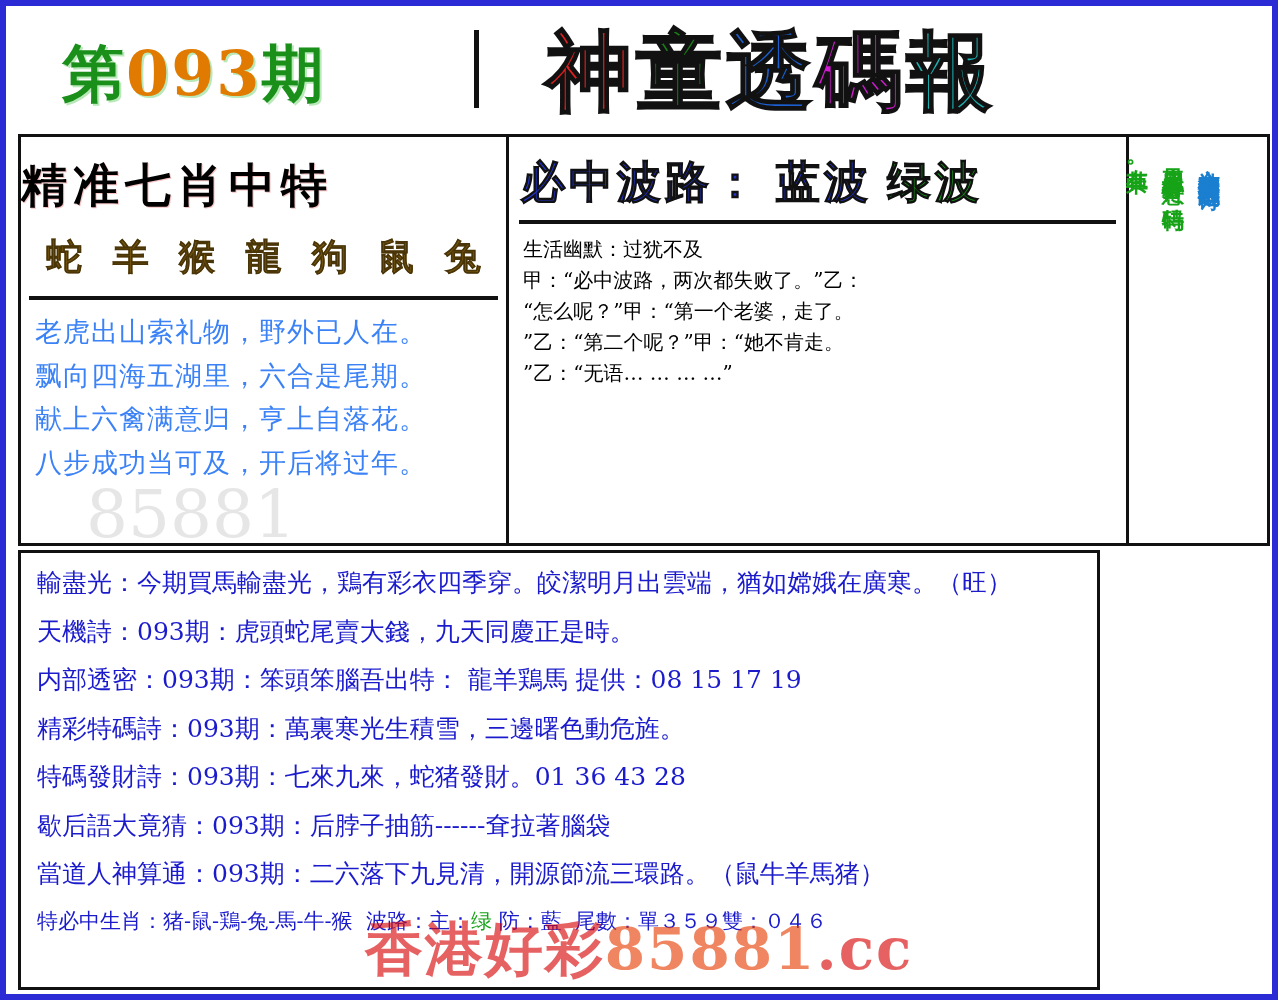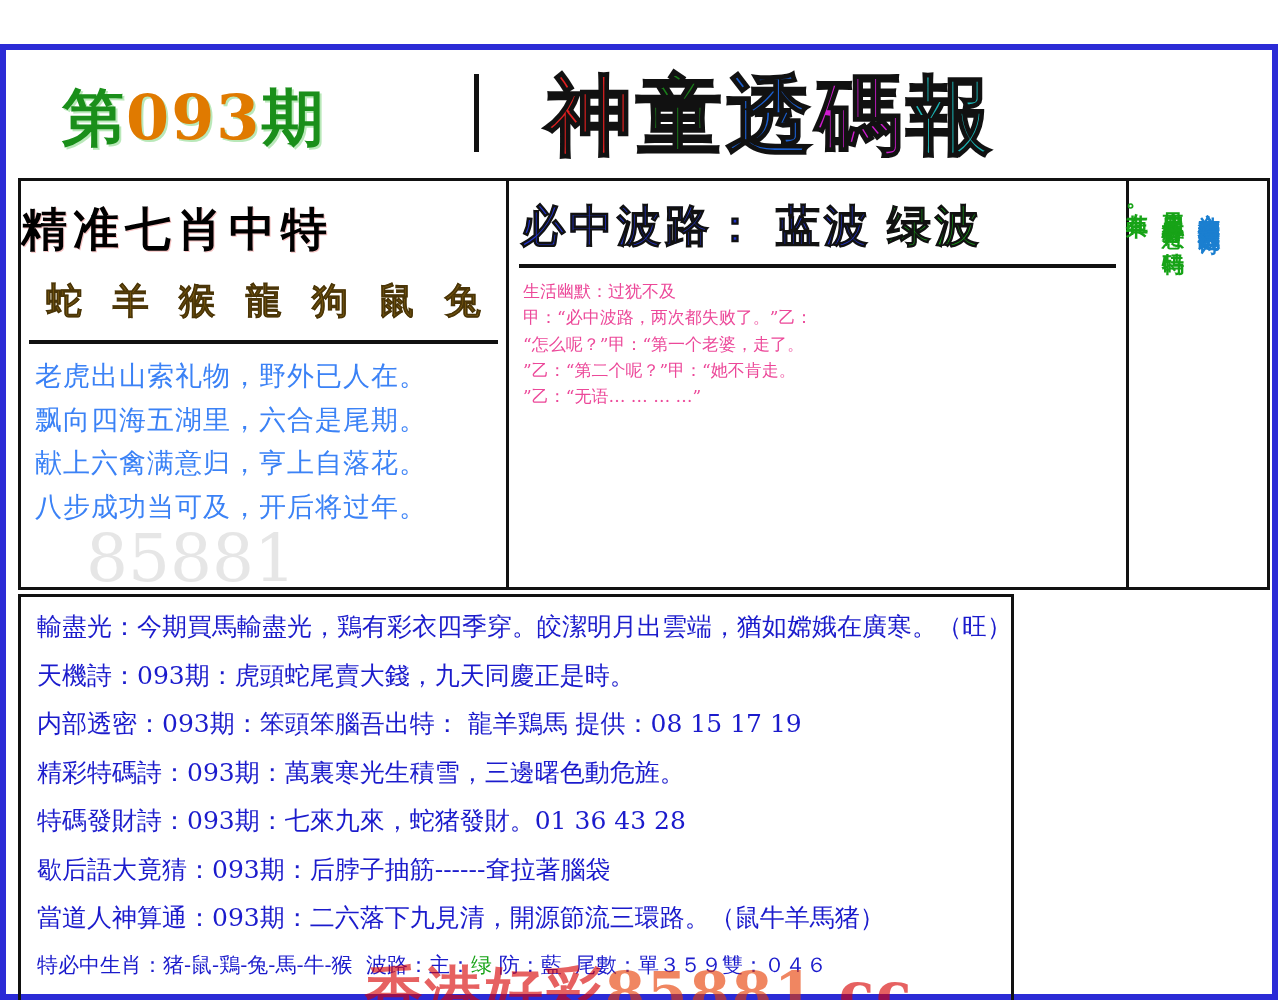--- a/index.html
+++ b/index.html
@@ -8,21 +8,20 @@
     background:#ffffff;
     font-family:"DejaVu Sans","Liberation Sans",sans-serif;
     overflow:hidden;
     position:relative;
   }
   .page{
     position:absolute;inset:0;
     border:6px solid #2b2bd6;
     box-sizing:border-box;
     background:#ffffff;
-    margin-top:44px;
   }
   
   .header{
     position:absolute;left:0;top:0;width:100%;height:122px;
   }
   .issue{
     position:absolute;left:56px;top:26px;
     font-size:62px;font-weight:bold;
     font-family:"DejaVu Serif","Liberation Serif",serif;
     color:#1a8f1a;
@@ -88,41 +87,41 @@
     font-family:Liberation Serif, serif;
     color:#2233cc;
     letter-spacing:4px;
     -webkit-text-stroke:1px #111;
     white-space:nowrap;
   }
   .mid-title .g{color:#17a317;}
   .mid-rule{height:4px;background:#111;margin:8px 10px 0 10px;}
   .joke{
     margin:10px 14px 0 14px;
-    font-size:17px;line-height:1.55;
-    color:#ec4899;
+    font-size:20px;line-height:1.55;
+    color:#000000;
     font-family:"DejaVu Serif","Liberation Serif",serif;
   }
   .joke .ln{display:block;white-space:nowrap;}
 
   .vtext{
     position:absolute;top:14px;
     writing-mode:vertical-rl;
     font-family:"DejaVu Serif","Liberation Serif",serif;
     font-size:22px;font-weight:bold;
     line-height:1.25;
     letter-spacing:2px;
   }
   .v2{right:44px;color:#1b7fd0;}
   .v3{right:80px;color:#17a317;}
   .v4{right:116px;color:#17a317;}
 
   
   .bottom{
-    position:absolute;left:12px;top:544px;width:996px;height:440px;
+    position:absolute;left:12px;top:544px;width:1082px;height:440px;
     border:3px solid #111;box-sizing:border-box;
     padding:14px 16px 0 16px;
   }
   .brow{
     font-size:25px;
     color:#1b1bcc;
     font-family:"DejaVu Serif","Liberation Serif",serif;
     line-height:1.3;
     margin-bottom:16px;
     white-space:nowrap;

